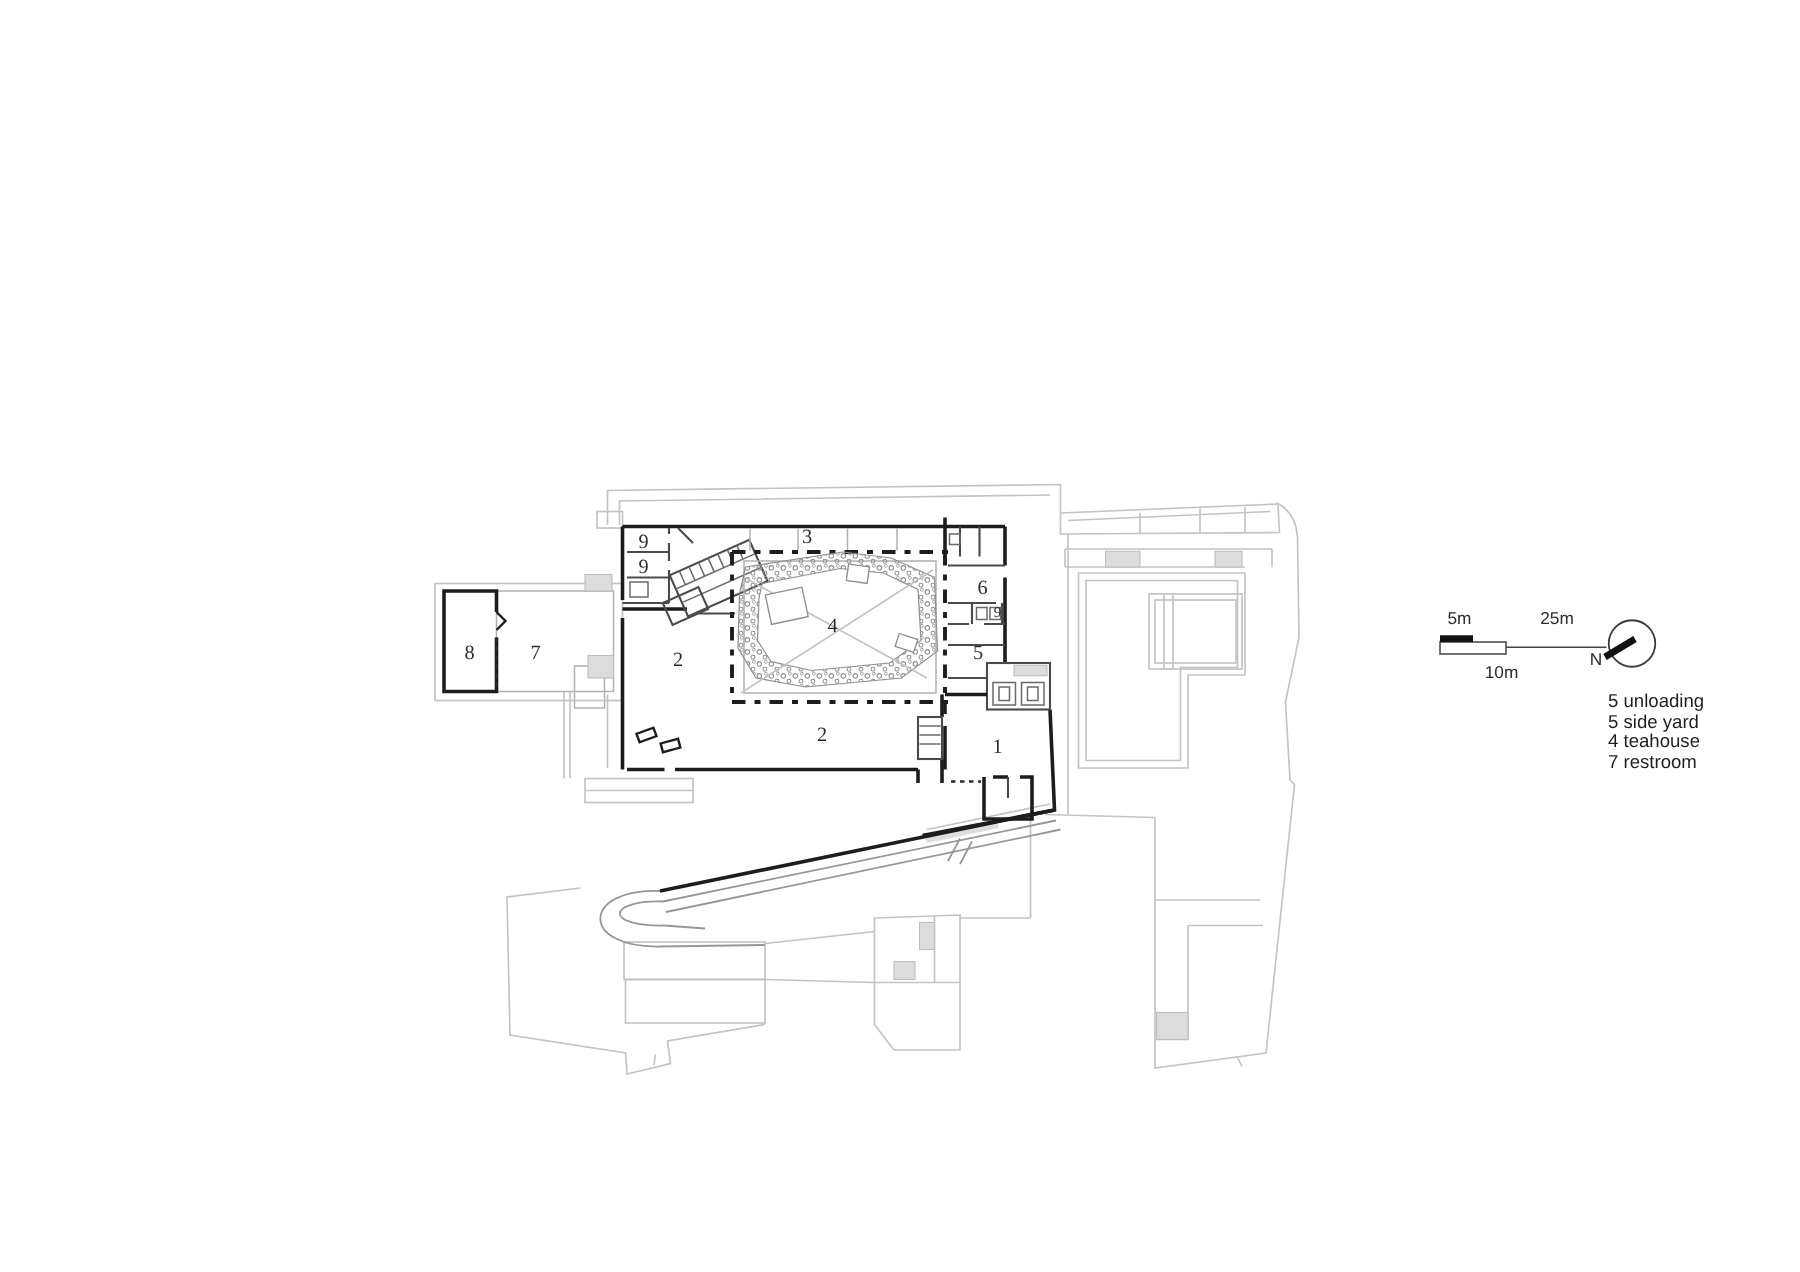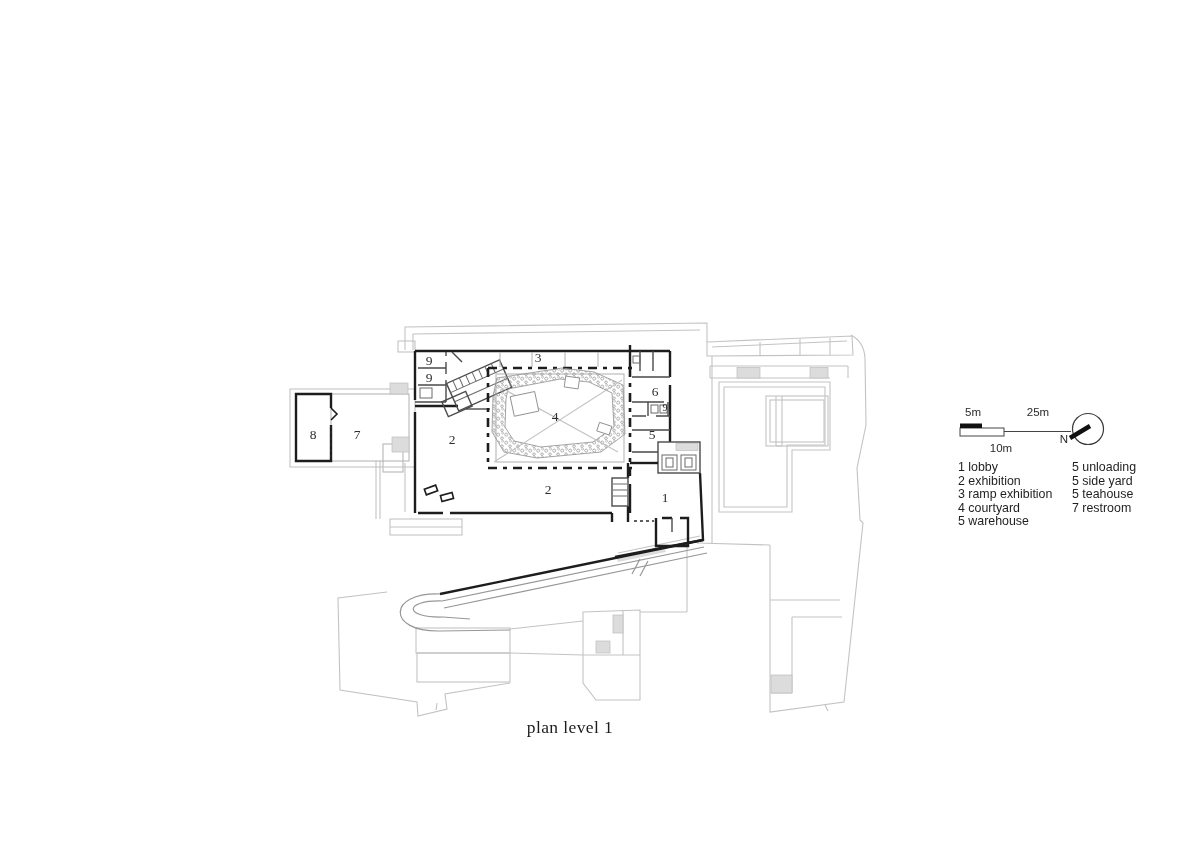--- a/index.html
+++ b/index.html
@@ -245,29 +245,21 @@
     <line x1="1004" y1="431.5" x2="1071" y2="431.5" stroke="#444" stroke-width="1"></line>
   </g>
 
   <g>
     <circle cx="1088" cy="429" r="15.5" fill="none" stroke="#3a3a3a" stroke-width="1.2"></circle>
     <line x1="1070" y1="438" x2="1090" y2="426" stroke="#111" stroke-width="4.5"></line>
     <text class="slbl" x="1064" y="443">N</text>
   </g>
 </svg>
 
-  <div class="legend col1">
-    <div>1 lobby</div>
-    <div>2 exhibition</div>
-    <div>3 ramp exhibition</div>
-    <div>4 courtyard</div>
-    <div>5 warehouse</div>
-  </div>
   <div class="legend col2">
     <div>5 unloading</div>
     <div>5 side yard</div>
-    <div>5 teahouse</div>
+    <div>4 teahouse</div>
     <div>7 restroom</div>
   </div>
 
-  <div class="caption">plan level 1</div>
 
 </div>
 
 </body></html>

